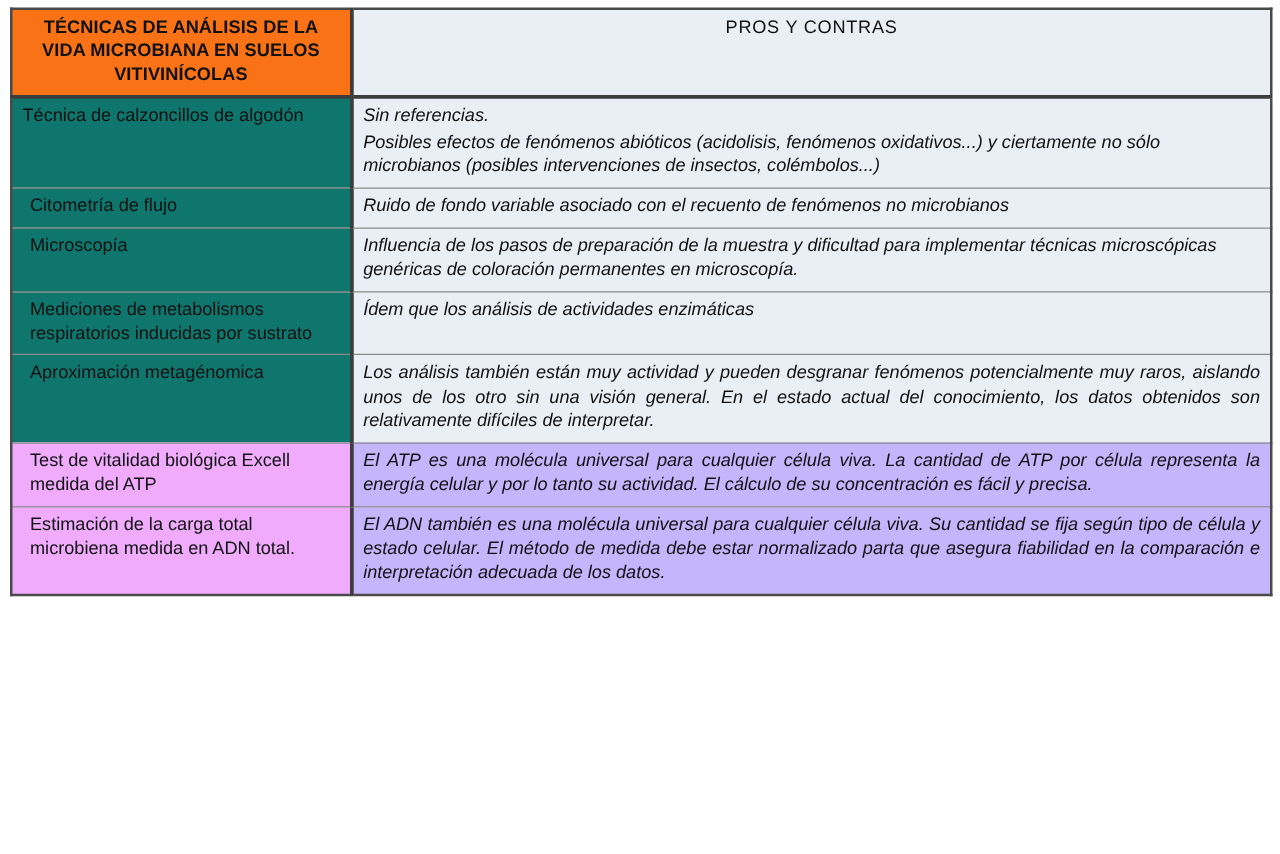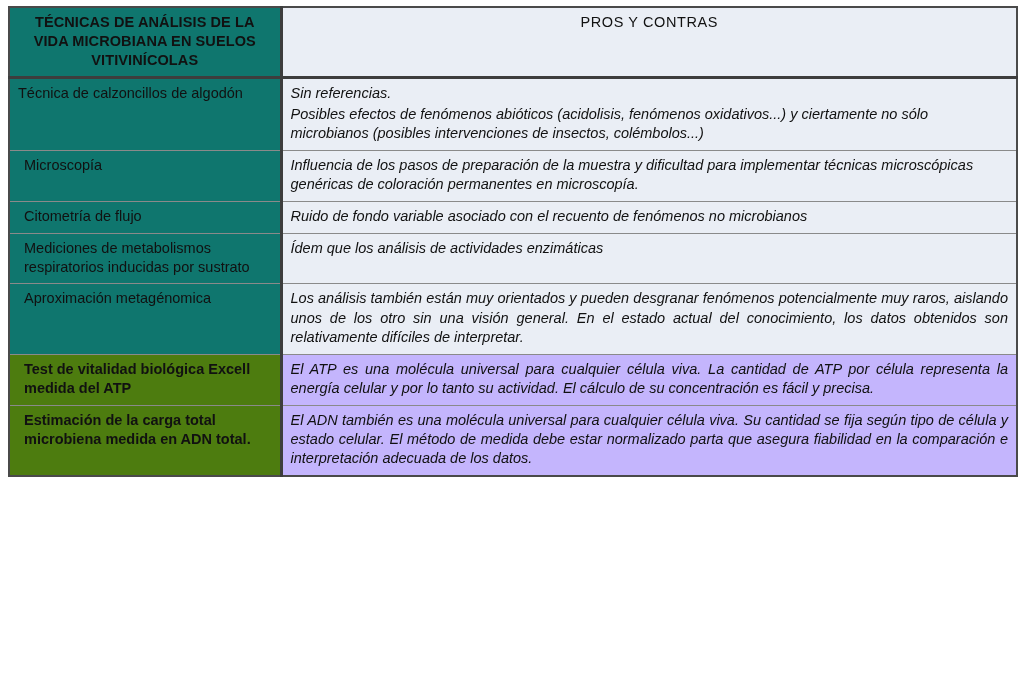--- a/index.html
+++ b/index.html
@@ -32,21 +32,21 @@
   table.matrix td {
     border: 1px solid #8a8a8a;
     vertical-align: top;
     padding: 5px 8px 6px 8px;
     font-size: 14.5px;
     line-height: 1.32;
     color: #111111;
   }
   
   .hdr-left {
-    background: #0f766e;
+    background: #f97316;
     border-right: 3px solid #3d3d3d !important;
     border-bottom: 3px solid #3d3d3d !important;
     font-weight: bold;
     text-align: center;
     vertical-align: middle;
     font-size: 15px;
     line-height: 1.28;
     padding: 8px 6px;
     letter-spacing: 0.1px;
   }
@@ -60,22 +60,21 @@
     letter-spacing: 0.6px;
   }
   .lbl {
     background: #0f766e;
     border-right: 3px solid #3d3d3d !important;
     vertical-align: top;
     font-size: 14.5px;
     line-height: 1.35;
   }
   .lbl.green {
-    background: #4d7c0f;
-    font-weight: bold;
+    background: #f0abfc;
   }
   .lbl.indent {
     padding-left: 14px;
   }
   .desc {
     background: #eaeef5;
     font-style: italic;
   }
   .desc.green {
     background: #c4b5fd;
@@ -106,45 +105,45 @@
 
       <tr>
         <td class="lbl">Técnica de calzoncillos de algodón</td>
         <td class="desc">
           <p>Sin referencias.</p>
           <p>Posibles efectos de fenómenos abióticos (acidolisis, fenómenos oxidativos...) y ciertamente no sólo microbianos (posibles intervenciones de insectos, colémbolos...)</p>
         </td>
       </tr>
 
       <tr>
-        <td class="lbl indent">Microscopía</td>
+        <td class="lbl indent">Citometría de flujo</td>
         <td class="desc">
-          <p>Influencia de los pasos de preparación de la muestra y dificultad para implementar técnicas microscópicas genéricas de coloración permanentes en microscopía.</p>
+          <p>Ruido de fondo variable asociado con el recuento de fenómenos no microbianos</p>
         </td>
       </tr>
 
       <tr>
-        <td class="lbl indent">Citometría de flujo</td>
+        <td class="lbl indent">Microscopía</td>
         <td class="desc">
-          <p>Ruido de fondo variable asociado con el recuento de fenómenos no microbianos</p>
+          <p>Influencia de los pasos de preparación de la muestra y dificultad para implementar técnicas microscópicas genéricas de coloración permanentes en microscopía.</p>
         </td>
       </tr>
 
 
       <tr class="row-tall">
         <td class="lbl indent">Mediciones de metabolismos respiratorios inducidas por sustrato</td>
         <td class="desc">
           <p>Ídem que los análisis de actividades enzimáticas</p>
         </td>
       </tr>
 
       <tr>
         <td class="lbl indent">Aproximación metagénomica</td>
         <td class="desc">
-          <p class="just">Los análisis también están muy orientados y pueden desgranar fenómenos potencialmente muy raros, aislando unos de los otro sin una visión general. En el estado actual del conocimiento, los datos obtenidos son relativamente difíciles de interpretar.</p>
+          <p class="just">Los análisis también están muy actividad y pueden desgranar fenómenos potencialmente muy raros, aislando unos de los otro sin una visión general. En el estado actual del conocimiento, los datos obtenidos son relativamente difíciles de interpretar.</p>
         </td>
       </tr>
 
       <tr>
         <td class="lbl green indent">Test de vitalidad biológica Excell medida del ATP</td>
         <td class="desc green">
           <p class="just">El ATP es una molécula universal para cualquier célula viva. La cantidad de ATP por célula representa la energía celular y por lo tanto su actividad. El cálculo de su concentración es fácil y precisa.</p>
         </td>
       </tr>
 

